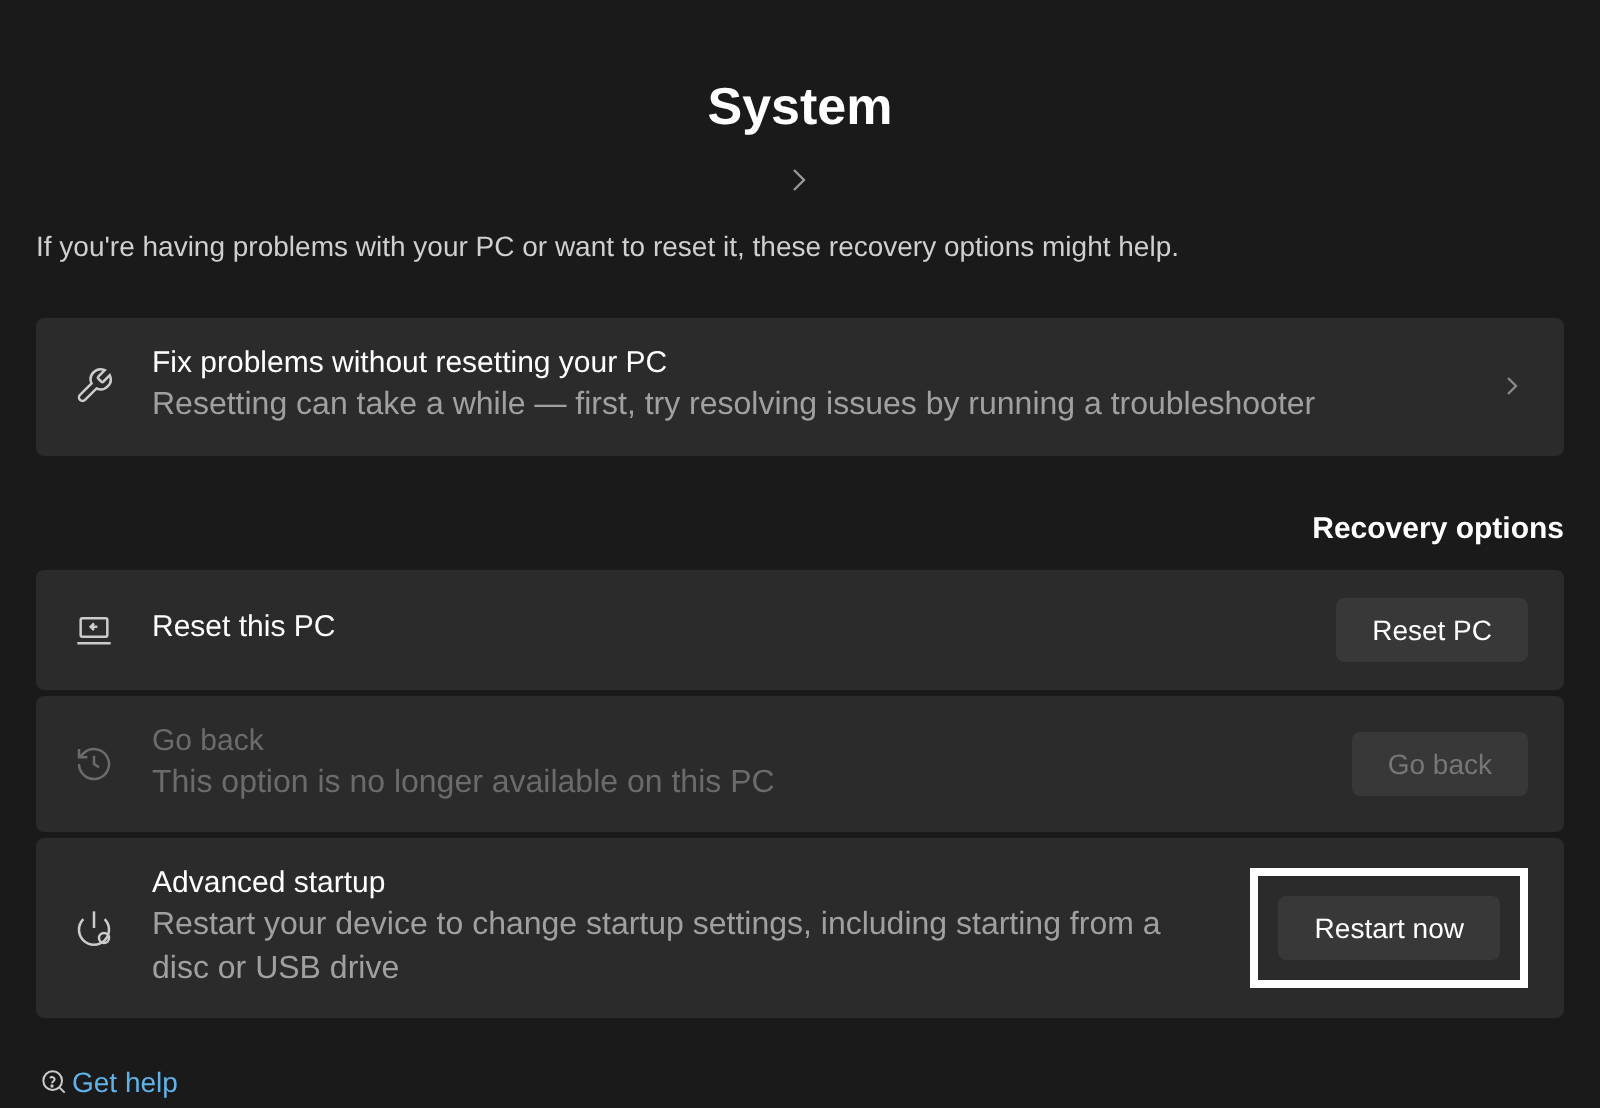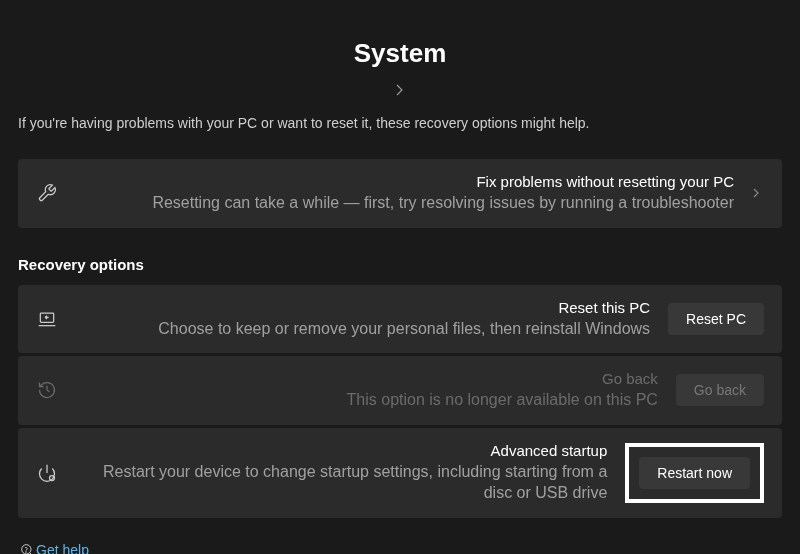--- a/index.html
+++ b/index.html
@@ -56,21 +56,20 @@
       width: 22px;
       display: flex;
       align-items: center;
       justify-content: center;
       color: #cccccc;
       flex-shrink: 0;
     }
     .card-content {
       flex: 1;
       min-width: 0;
-      text-align: right;
     }
     .card-title {
       font-size: 15px;
       color: #ffffff;
       margin-bottom: 2px;
     }
     .card-subtitle {
       font-size: 16px;
       color: #a0a0a0;
       line-height: 1.35;
@@ -79,20 +78,21 @@
       color: #888;
       font-size: 13px;
       margin-right: 4px;
     }
     .section-header {
       font-size: 15px;
       font-weight: 600;
       color: #ffffff;
       margin-top: 28px;
       margin-bottom: 12px;
+      text-align: right;
     }
     .action-button {
       background-color: #383838;
       color: #ffffff;
       border: none;
       padding: 8px 18px;
       border-radius: 4px;
       font-size: 14px;
       font-family: inherit;
       cursor: pointer;
@@ -170,21 +170,20 @@
 <div class="card">
   <span class="card-icon">
     <svg width="20" height="20" viewBox="0 0 24 24" fill="none" stroke="currentColor" stroke-width="1.5">
         <rect x="4" y="5" width="16" height="11" rx="1"></rect>
         <path d="M2 20h20"></path>
         <path d="M12 8l-2 2 2 2M10 10h4"></path>
       </svg>
   </span>
   <div class="card-content">
     <div class="card-title">Reset this PC</div>
-    <div class="card-subtitle">Choose to keep or remove your personal files, then reinstall Windows</div>
   </div>
   <button class="action-button">Reset PC</button>
 </div>
 
 <div class="card card-disabled">
   <span class="card-icon">
     <svg width="20" height="20" viewBox="0 0 24 24" fill="none" stroke="currentColor" stroke-width="1.5">
         <path d="M3 12a9 9 0 1 0 2.6-6.3L3 8"></path>
         <path d="M3 3v5h5"></path>
         <path d="M12 7v5l3 2"></path>

